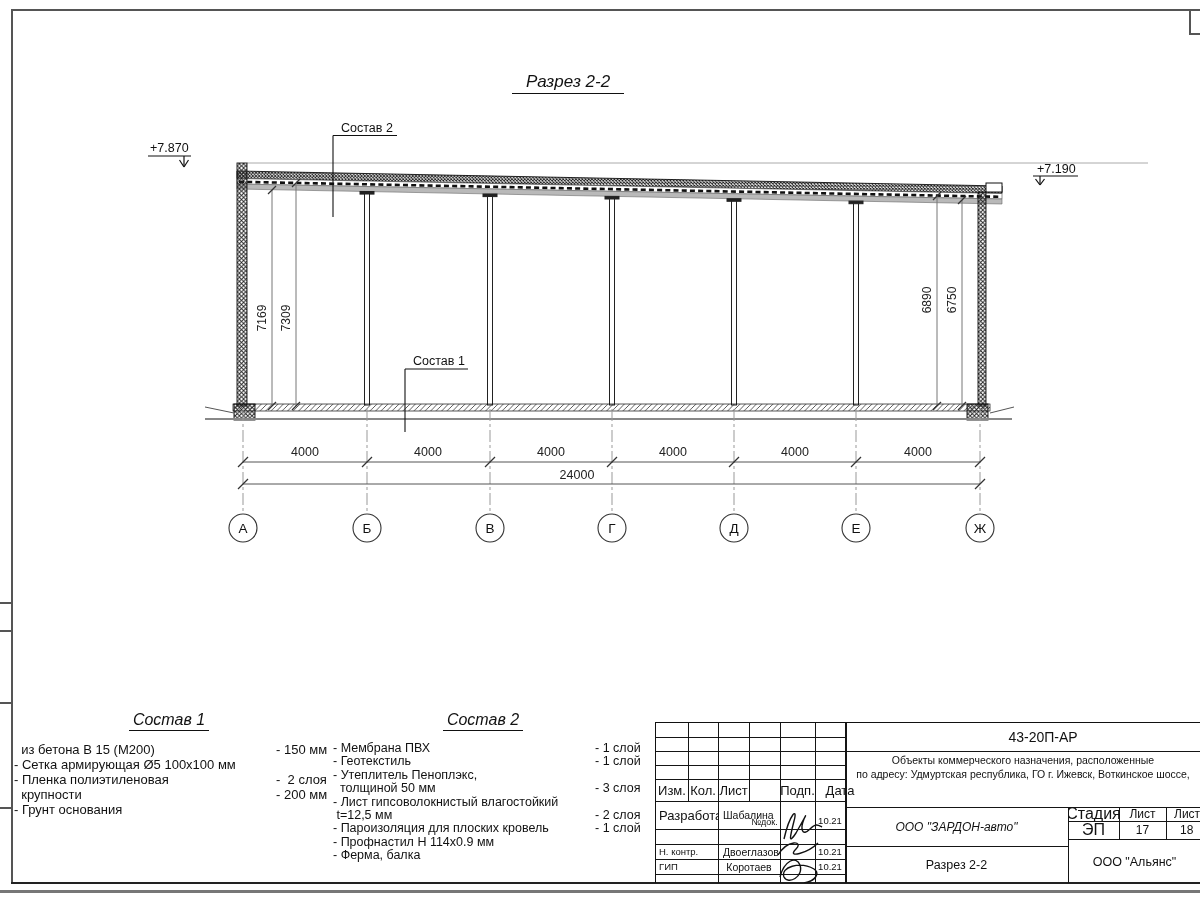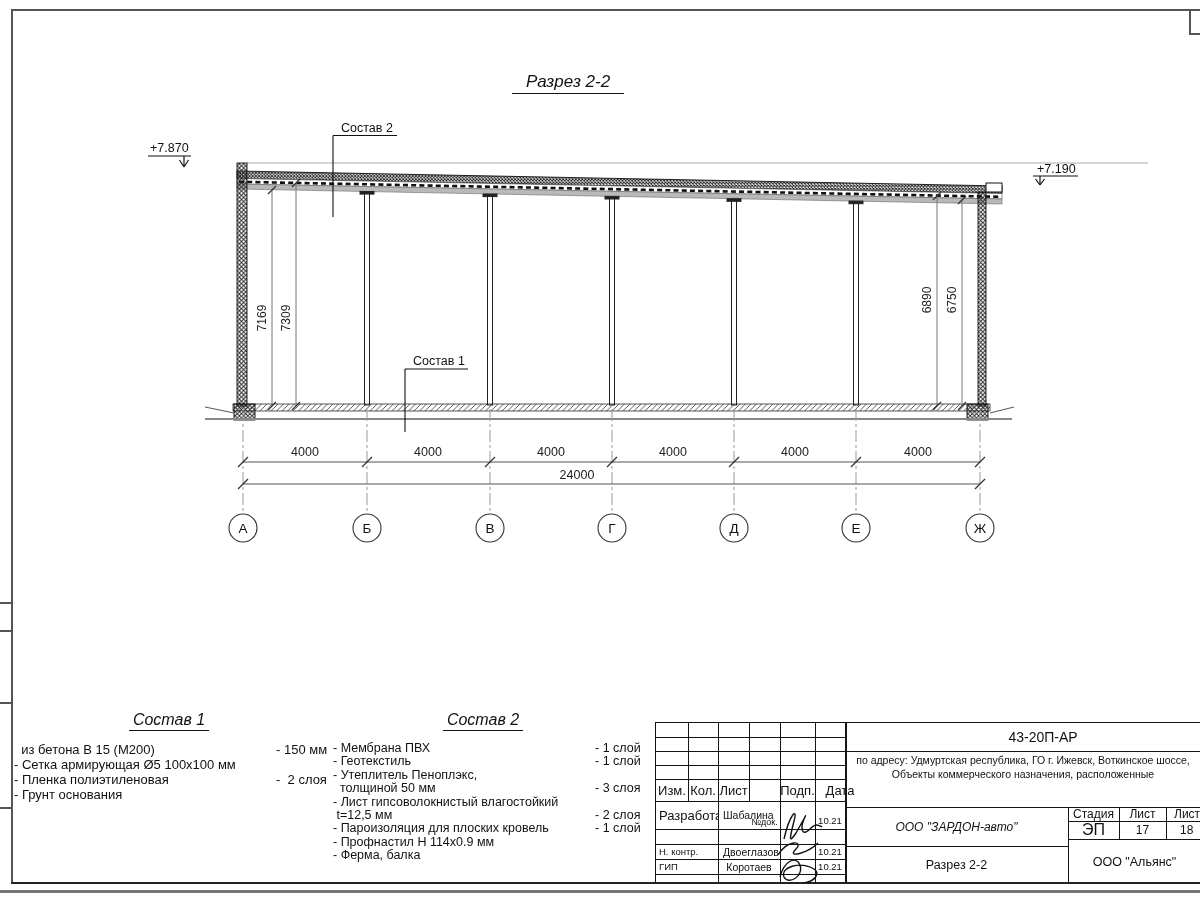--- a/index.html
+++ b/index.html
@@ -192,20 +192,21 @@
     <circle cx="980" cy="528" r="14" fill="#fff" stroke="#333" stroke-width="1.1"></circle>
       <text x="980" y="533">Ж</text>
   </g>
 </svg>
 
 <div class="mat-list" id="sostav1-list">
   <div class="mat-title"><span>Состав 1</span></div>
   <div class="lrow"><span>  из бетона В 15 (М200)</span><span class="lval">- 150 мм</span></div>
   <div class="lrow"><span>- Сетка армирующая Ø5 100х100 мм</span><span class="lval"></span></div>
   <div class="lrow"><span>- Пленка полиэтиленовая</span><span class="lval">-  2 слоя</span></div>
+  <div class="lrow"><span>  крупности</span><span class="lval">- 200 мм</span></div>
   <div class="lrow"><span>- Грунт основания</span><span class="lval"></span></div>
 </div>
 
 <div class="mat-list" id="sostav2-list">
   <div class="mat-title"><span>Состав 2</span></div>
   <div class="lrow"><span>- Мембрана ПВХ</span><span class="lval">- 1 слой</span></div>
   <div class="lrow"><span>- Геотекстиль</span><span class="lval">- 1 слой</span></div>
   <div class="lrow"><span>- Утеплитель Пеноплэкс,</span><span class="lval"></span></div>
   <div class="lrow"><span>  толщиной 50 мм</span><span class="lval">- 3 слоя</span></div>
   <div class="lrow"><span>- Лист гипсоволокнистый влагостойкий</span><span class="lval"></span></div>
@@ -264,25 +265,25 @@
 
   <svg class="sig-svg" style="left:122px;top:80px;" width="46" height="44" viewBox="0 0 46 44">
     <path d="M6,36 C12,10 20,4 16,18 C12,34 10,42 18,30 C26,16 30,8 26,16 C22,26 24,34 32,26 C38,20 40,22 44,24" fill="none" stroke="#111" stroke-width="1.4"></path>
   </svg>
   <svg class="sig-svg" style="left:118px;top:114px;" width="52" height="50" viewBox="0 0 52 50">
     <path d="M4,18 C14,2 30,4 22,12 C12,22 34,16 44,6 M6,40 C10,24 22,18 26,28 C30,40 14,48 10,40 C6,30 26,24 40,32 C46,36 42,44 30,46" fill="none" stroke="#111" stroke-width="1.4"></path>
   </svg>
 
   <div class="cell" style="left:189px;top:0;width:384px;height:28px;font-size:14px;padding-left:12px;">43-20П-АР</div>
   <div class="abs" style="left:189px;top:31px;width:356px;height:53px;text-align:center;font-size:10.5px;line-height:13.5px;">
+    <div>Объекты коммерческого назначения, расположенные</div>
     <div style="white-space:nowrap;">по адресу: Удмуртская республика, ГО г. Ижевск, Воткинское шоссе,</div>
-    <div>Объекты коммерческого назначения, расположенные</div>
   </div>
   <div class="cell" style="left:189px;top:84px;width:223px;height:39px;font-size:12px;font-style:italic;">ООО "ЗАРДОН-авто"</div>
   <div class="cell" style="left:189px;top:123px;width:223px;height:38px;font-size:12.5px;">Разрез 2-2</div>
-  <div class="cell" style="left:412px;top:84px;width:51px;height:14px;font-size:12px;">Стадия</div>
+  <div class="cell" style="left:412px;top:84px;width:51px;height:14px;font-size:16px;">Стадия</div>
   <div class="cell" style="left:463px;top:84px;width:47px;height:14px;font-size:12px;">Лист</div>
   <div class="cell" style="left:510px;top:84px;width:60px;height:14px;font-size:12px;justify-content:flex-start;padding-left:8px;">Листов</div>
   <div class="cell" style="left:412px;top:98px;width:51px;height:18px;font-size:16px;">ЭП</div>
   <div class="cell" style="left:463px;top:98px;width:47px;height:18px;font-size:12px;">17</div>
   <div class="cell" style="left:510px;top:98px;width:60px;height:18px;font-size:12px;justify-content:flex-start;padding-left:14px;">18</div>
   <div class="cell" style="left:412px;top:116px;width:133px;height:45px;font-size:12.5px;">ООО "Альянс"</div>
 </div>
 
 </body></html>

